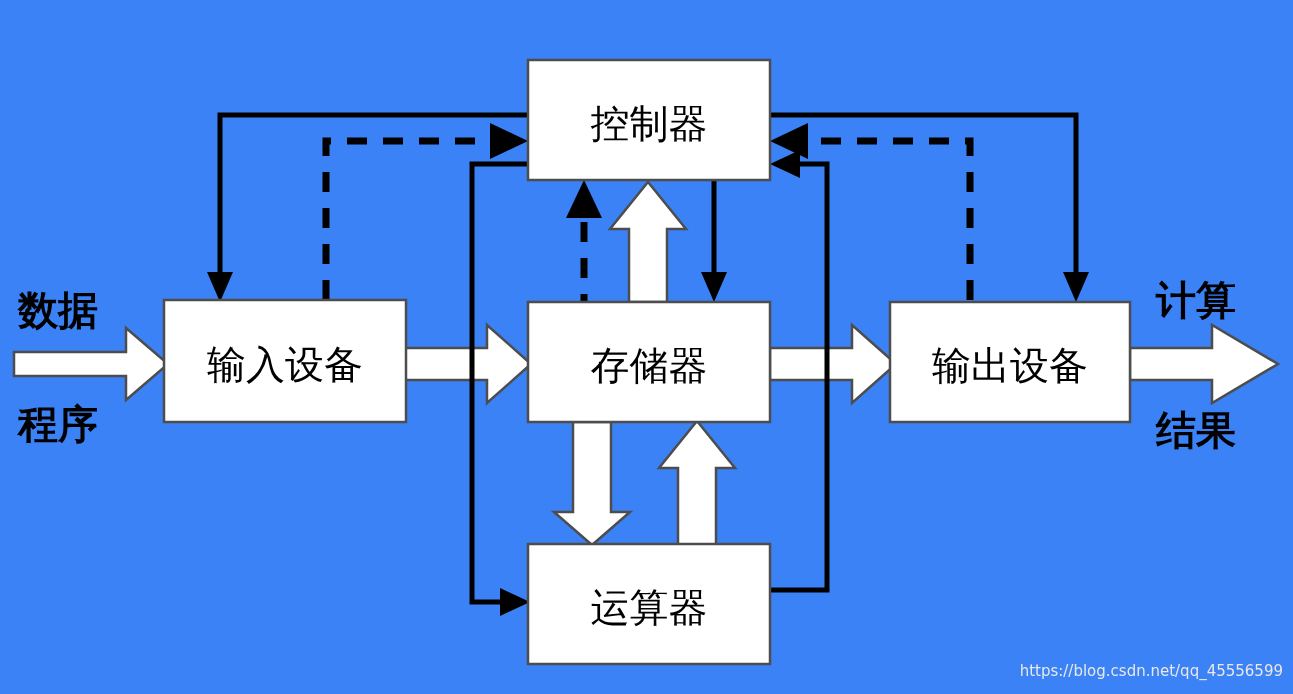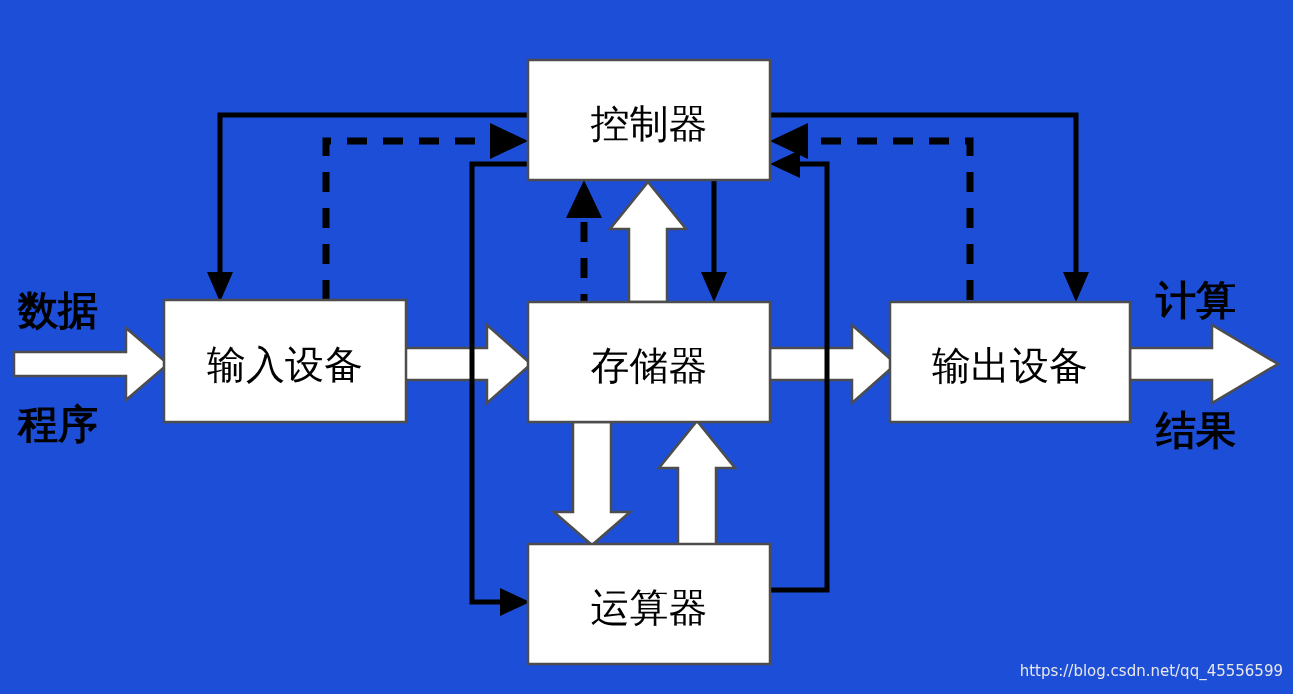--- a/index.html
+++ b/index.html
@@ -7,21 +7,21 @@
     padding: 0;
     background: #ffffff;
   }
   body {
     font-family: "DejaVu Sans", "Liberation Sans", sans-serif;
   }
   #stage {
     position: relative;
     width: 1293px;
     height: 694px;
-    background: #1d4ed8;
+    background: #3b82f6;
     overflow: hidden;
   }
   #diagram {
     position: absolute;
     left: 0;
     top: 0;
     width: 1293px;
     height: 694px;
   }
   .box-label {

